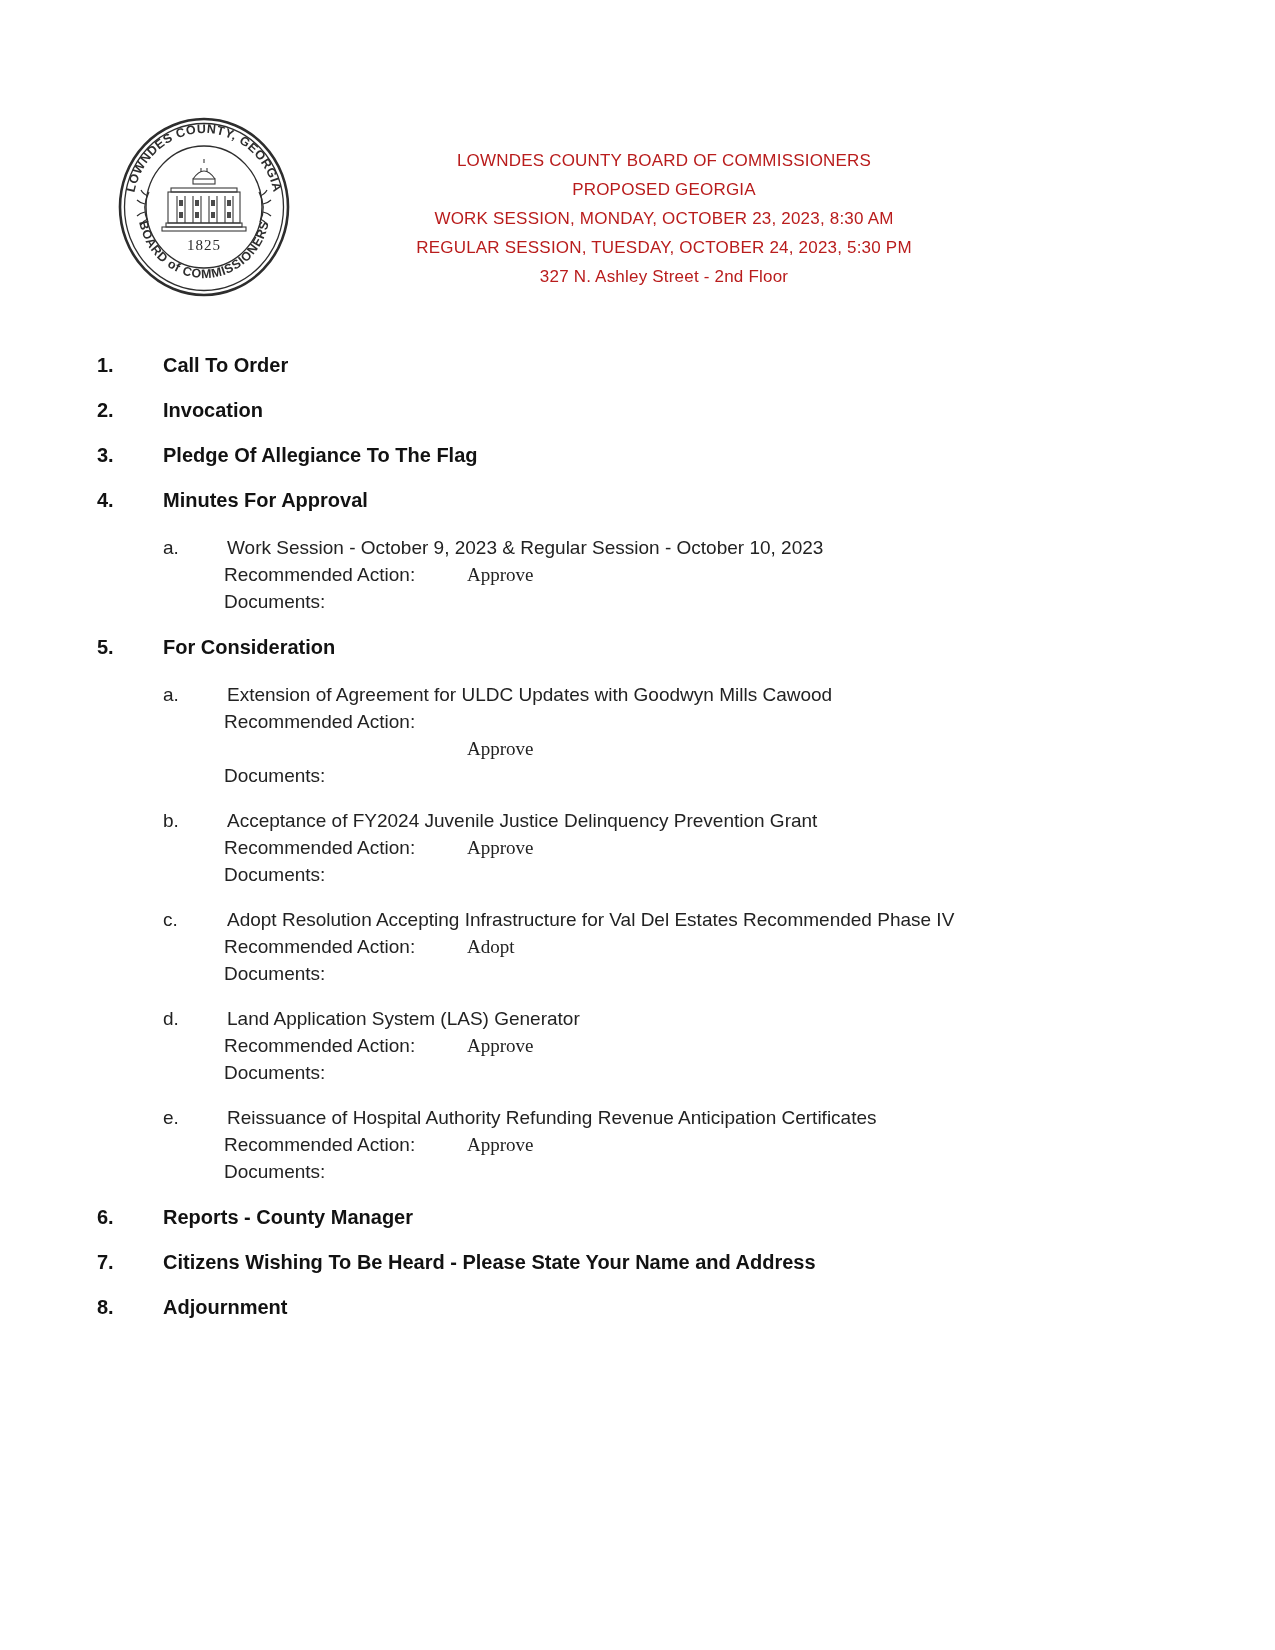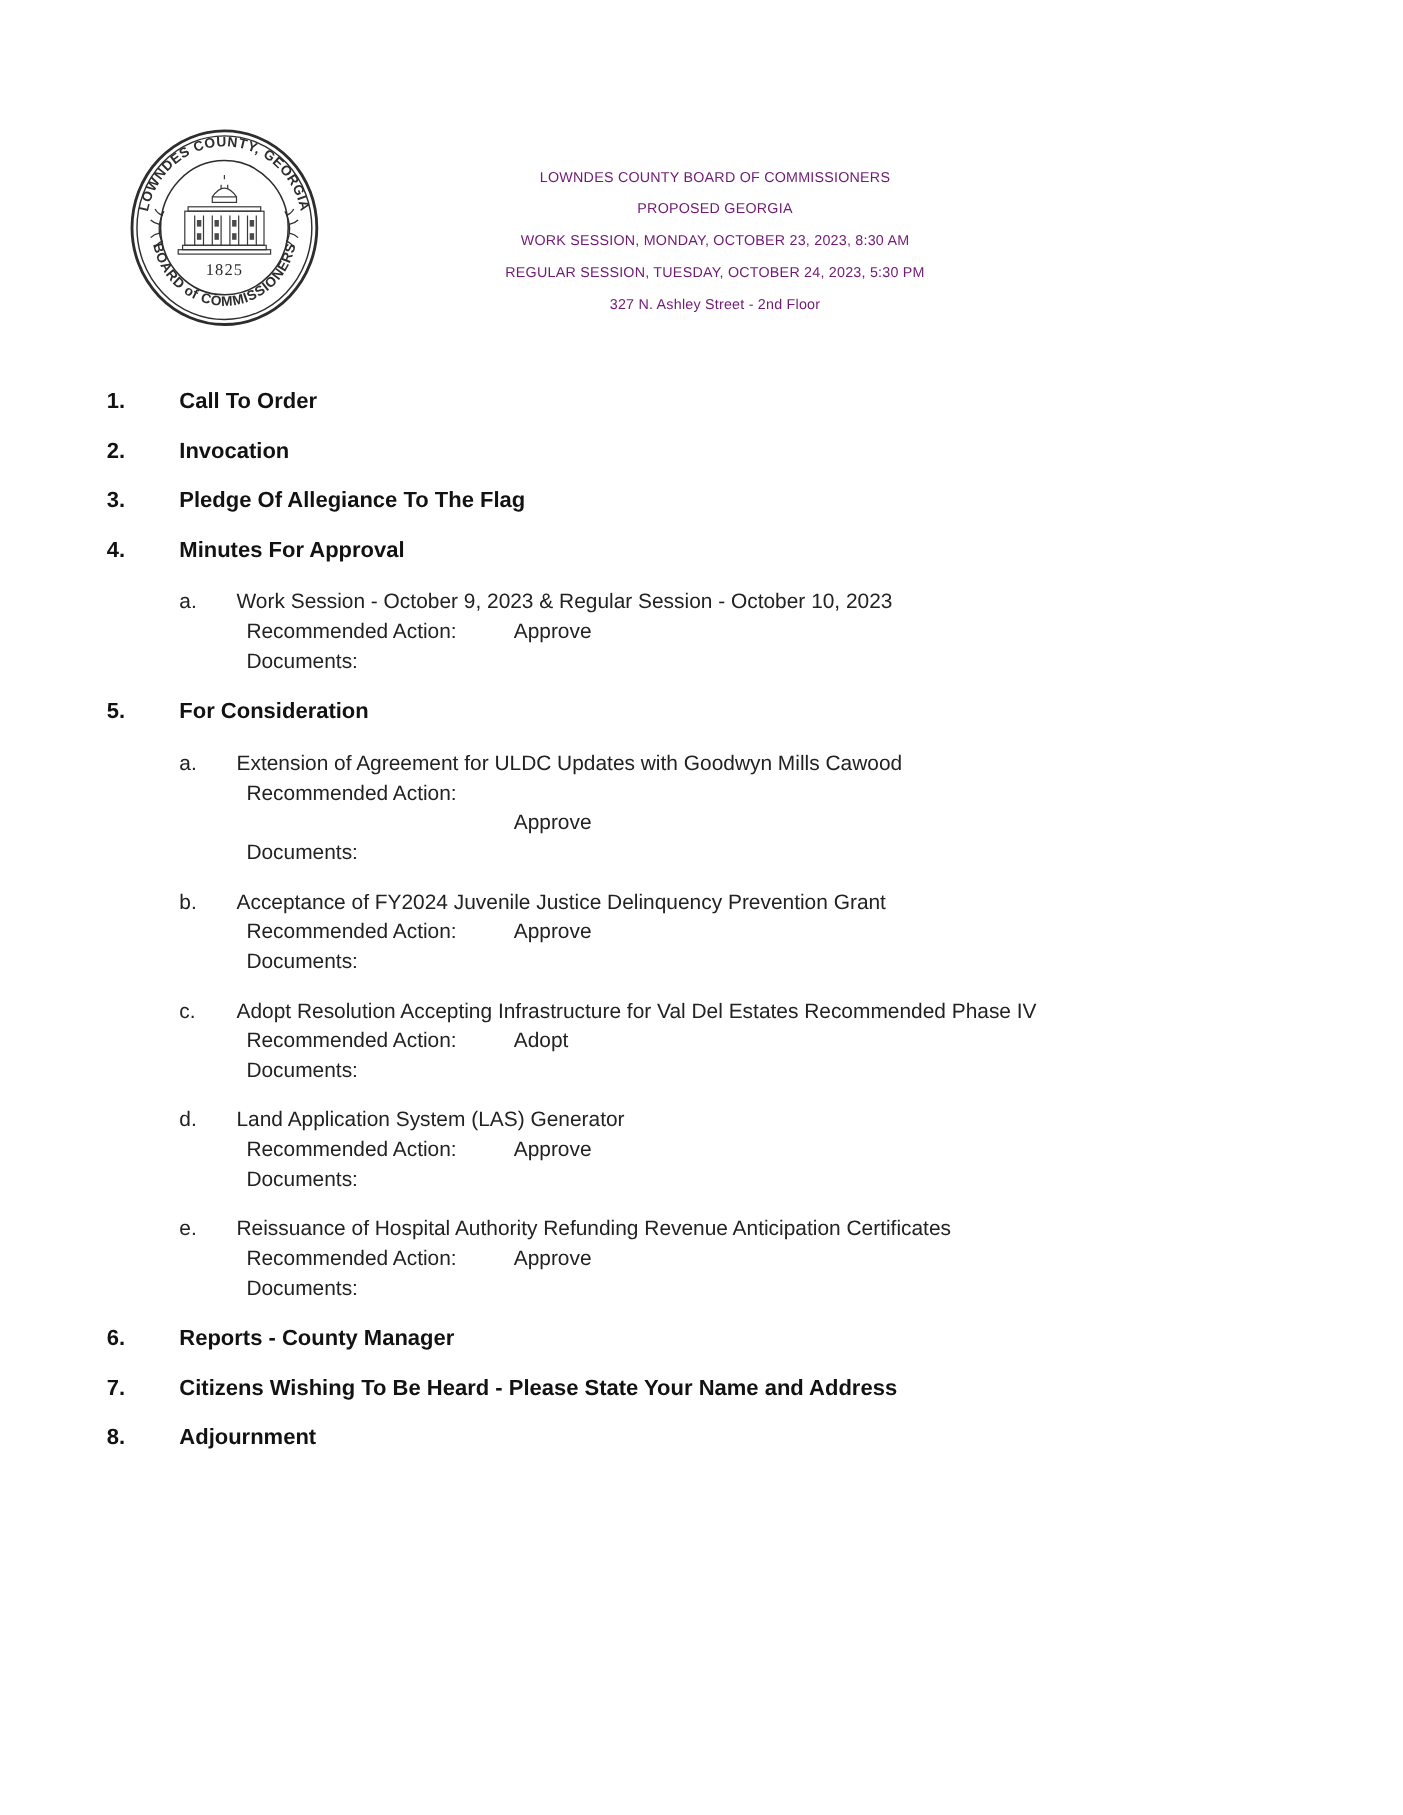--- a/index.html
+++ b/index.html
@@ -20,28 +20,28 @@
     left: 117px;
     top: 116px;
     width: 174px;
     height: 182px;
   }
   .seal svg { width: 100%; height: 100%; }
 
   
   .header-text {
     position: absolute;
-    left: 295px;
+    left: 309px;
     top: 146px;
     width: 710px;
     text-align: center;
-    font-size: 13px;
+    font-size: 17px;
     line-height: 29px;
     letter-spacing: 0.2px;
-    color: #701a75;
+    color: #b91c1c;
   }
   .header-text .hline { white-space: nowrap; }
 
   
   .agenda {
     position: absolute;
     left: 97px;
     top: 352px;
     width: 1080px;
   }
@@ -60,24 +60,24 @@
   .subitem {
     font-weight: normal;
     font-size: 19px;
     line-height: 27px;
     color: #222222;
     margin-bottom: 18px;
   }
   .subitem:last-child { margin-bottom: 0; }
   .sub-row { display: flex; }
   .sub-letter { width: 52px; flex: none; }
-  .sub-title { flex: 1; }
+  .sub-title { flex: 1; margin-left: 12px; }
   .meta-row { display: flex; margin-left: 61px; }
   .meta-label { width: 243px; flex: none; }
-  .meta-value { flex: 1; }
+  .meta-value { flex: 1; font-family: Liberation Serif, serif; }
 </style>
 </head>
 <body>
 
 <div class="seal">
   <svg viewBox="0 0 174 182">
     <g fill="none" stroke="#2d2d2d">
       <ellipse cx="87" cy="91" rx="84" ry="88" stroke-width="2.6"></ellipse>
       <ellipse cx="87" cy="91" rx="79.5" ry="83.5" stroke-width="1.3"></ellipse>
       <ellipse cx="87" cy="91" rx="58" ry="61" stroke-width="1.4"></ellipse>

